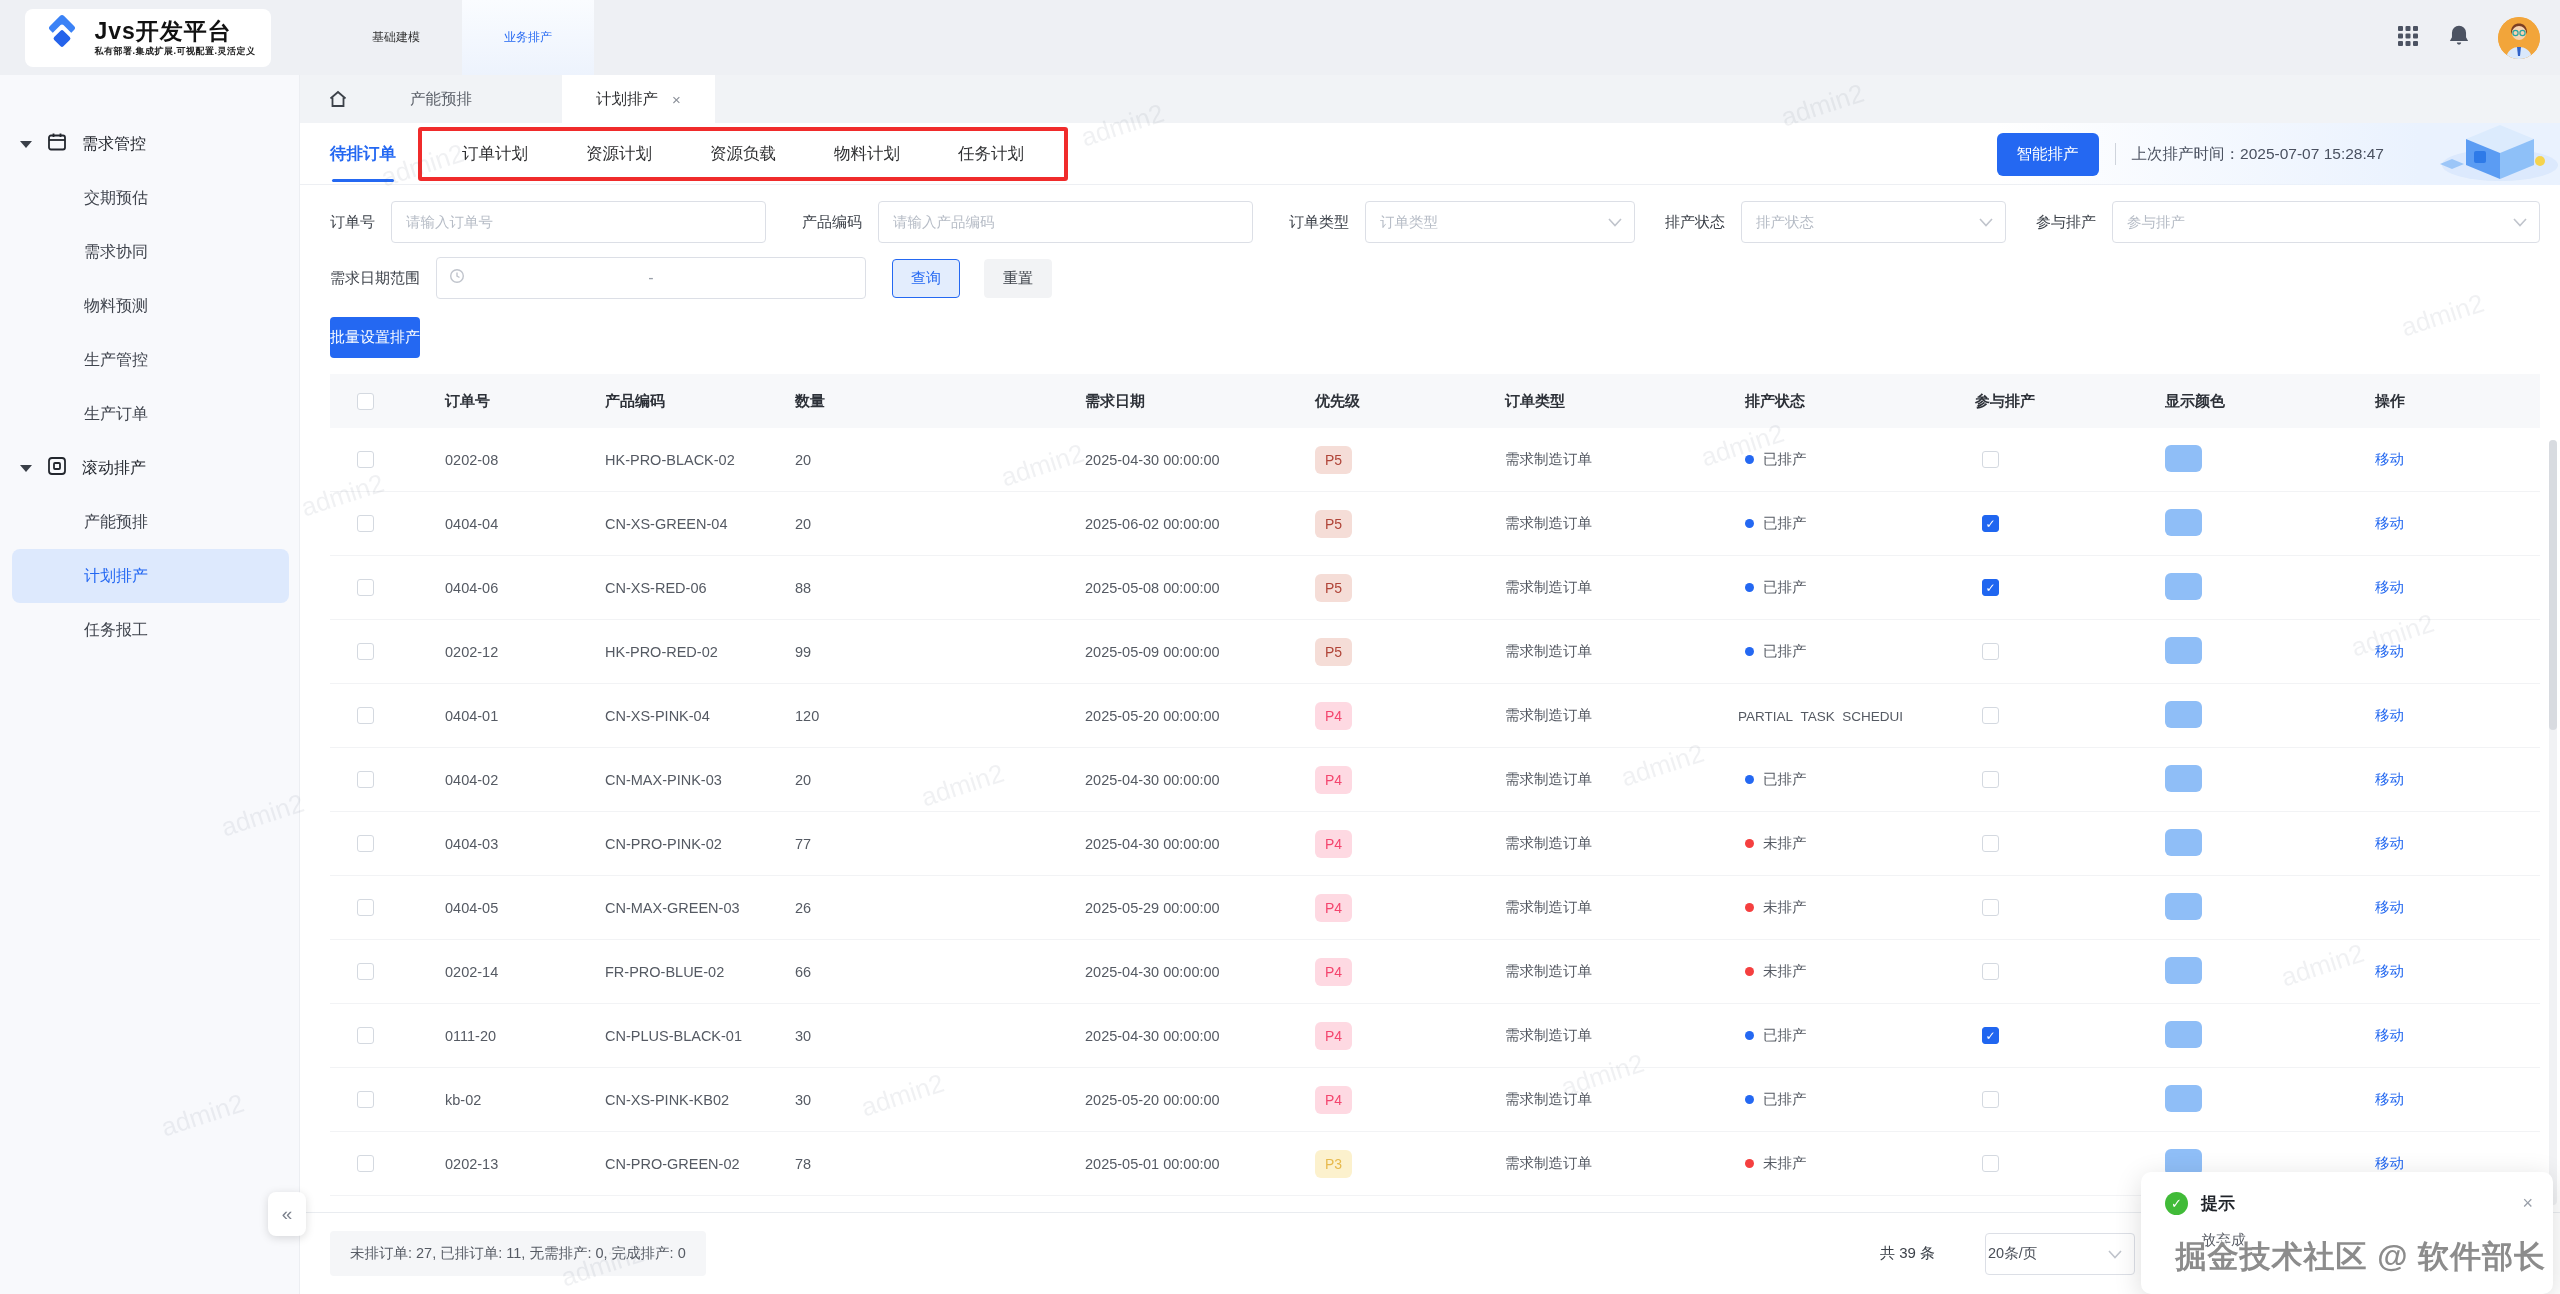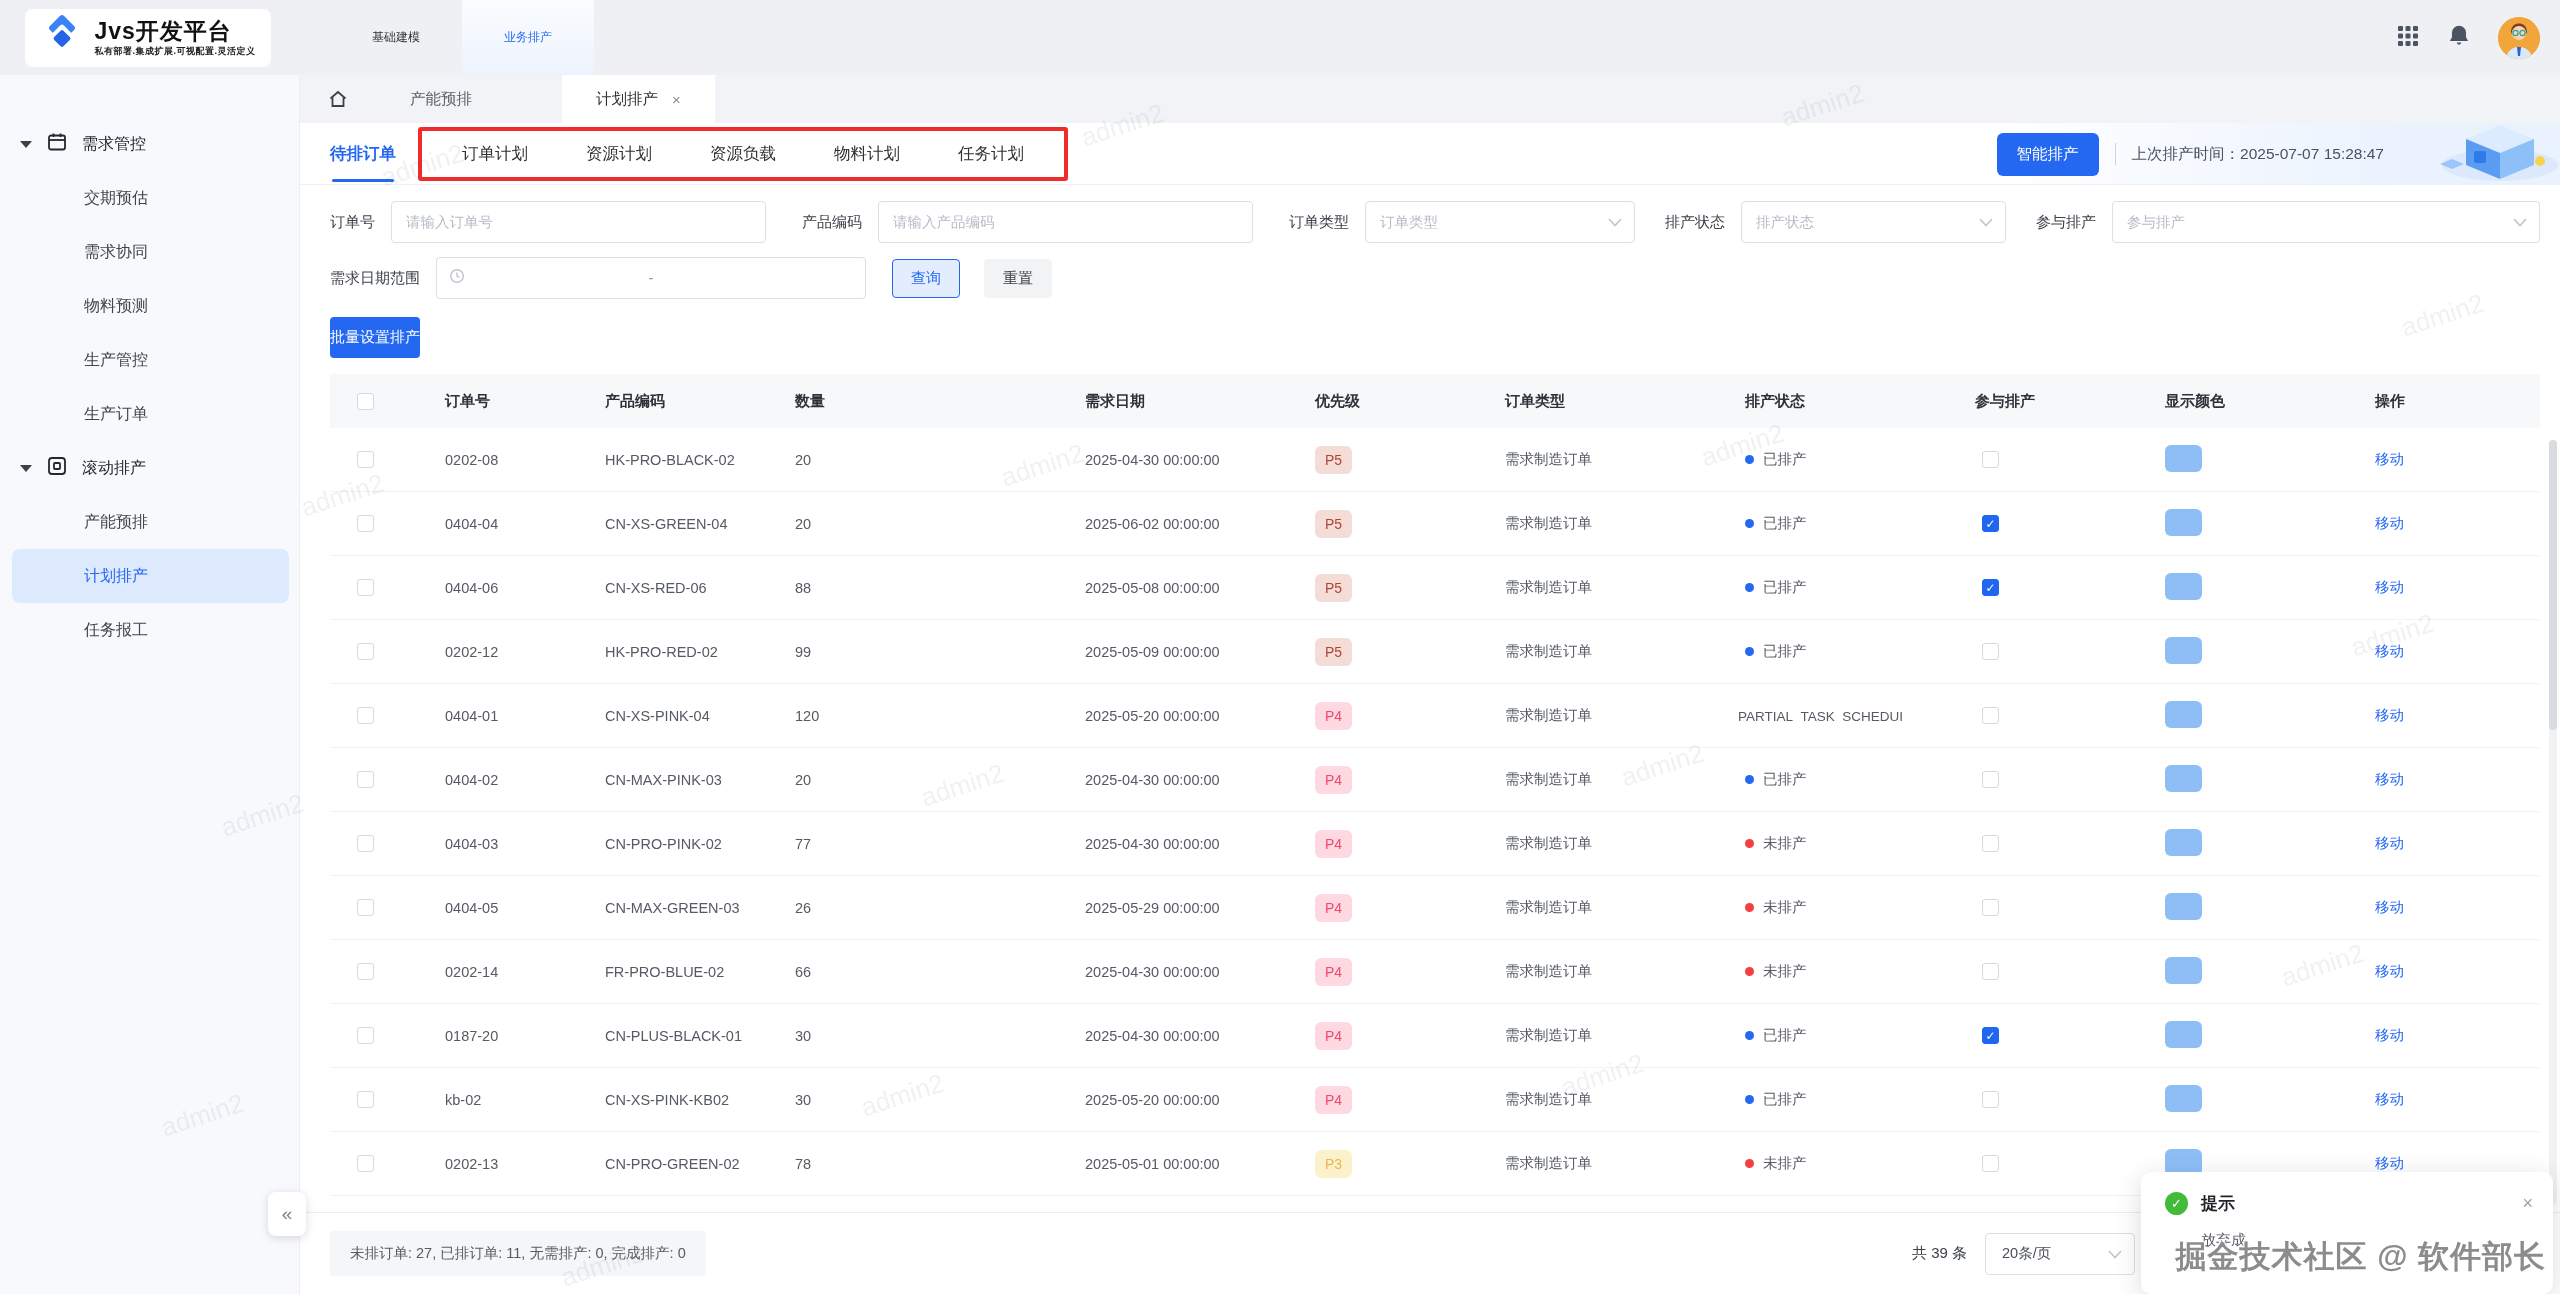--- a/index.html
+++ b/index.html
@@ -85,21 +85,21 @@
   .st { vertical-align:middle; }
   .td.raw { font-size:13.5px; padding-left:38px; }
   .chip { display:inline-block; width:37px; height:27px; border-radius:6px; background:#8fbef7; cursor:pointer; }
   .link { color:#2066f0; font-size:14.5px; text-decoration:none; cursor:pointer; }
 
   
   .footerbar { position:absolute; left:0; bottom:0; width:2260px; height:82px; border-top:1px solid #e9ecf0; background:#fff; display:flex; align-items:center; }
   .stats-box { margin-left:30px; background:#f5f6f8; border-radius:4px; padding:13px 20px; font-size:14.5px; color:#565b64; }
   .pager { position:absolute; right:425px; display:flex; align-items:center; gap:18px; }
   .total { font-size:15px; color:#3c4149; }
-  .psize { position:relative; width:150px; height:42px; border:1px solid #dcdfe6; border-radius:4px; display:flex; align-items:center; padding-left:16px; font-size:14.5px; color:#4a4f58; cursor:pointer; background:#fff; }
+  .psize { position:relative; width:150px; height:42px; border:1px solid #dcdfe6; border-radius:4px; display:flex; align-items:center; padding-left:2px; font-size:14.5px; color:#4a4f58; cursor:pointer; background:#fff;margin-left:32px; }
 
   
   .toast { position:absolute; right:7px; bottom:0; width:412px; height:122px; background:#fff; border-radius:10px;
            box-shadow:0 6px 28px rgba(0,0,0,.14); z-index:8; padding:20px 20px 0 24px; }
   .toast-head { display:flex; align-items:center; }
   .tick { width:23px; height:23px; border-radius:50%; background:#41bb38; color:#fff; display:flex; align-items:center; justify-content:center; font-size:13px; }
   .toast-title { font-size:17px; font-weight:bold; color:#1f2329; margin-left:13px; }
   .toast-x { margin-left:auto; color:#9aa0aa; font-size:18px; cursor:pointer; }
   .toast-body { margin:16px 0 0 36px; font-size:15px; color:#5a5e66; }
   .credit { position:absolute; right:14px; bottom:16px; z-index:9; font-size:31px; font-weight:bold; color:#8c8c8c; letter-spacing:1px;
@@ -476,21 +476,21 @@
           <div class="td c-check" style="justify-content:flex-start;padding-left:52px">
             <span class="cb"></span>
           </div>
           <div class="td"><span class="chip"></span></div>
           <div class="td"><a class="link">移动</a></div>
         </div>
         <div class="tgrid tr">
           <div class="td c-check">
             <span class="cb"></span>
           </div>
-          <div class="td">0187-20</div>
+          <div class="td">0111-20</div>
           <div class="td">CN-PLUS-BLACK-01</div>
           <div class="td">30</div>
           <div class="td">2025-04-30 00:00:00</div>
           <div class="td"><span class="badge p4">P4</span></div>
           <div class="td">需求制造订单</div>
           <div class="td"><span class="dot blue"></span><span class="st">已排产</span></div>
           <div class="td c-check" style="justify-content:flex-start;padding-left:52px">
             <span class="cb checked"></span>
           </div>
           <div class="td"><span class="chip"></span></div>

